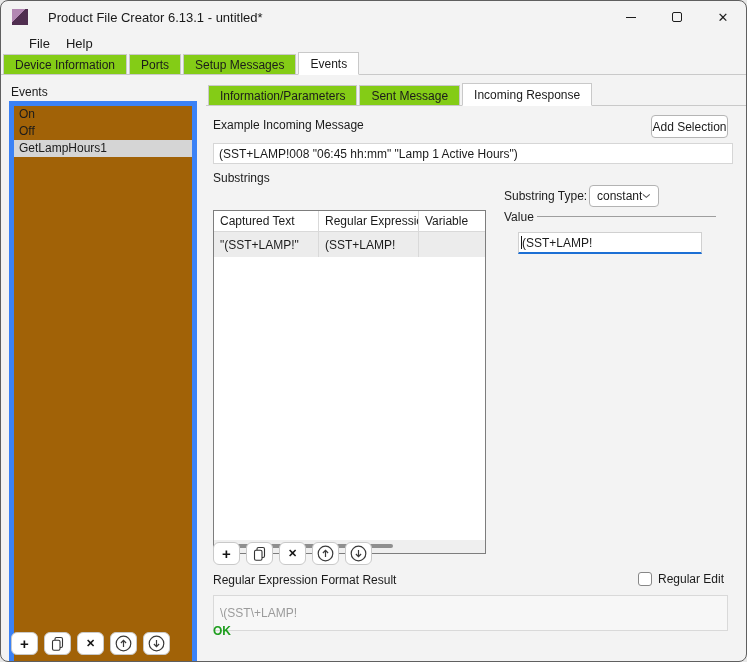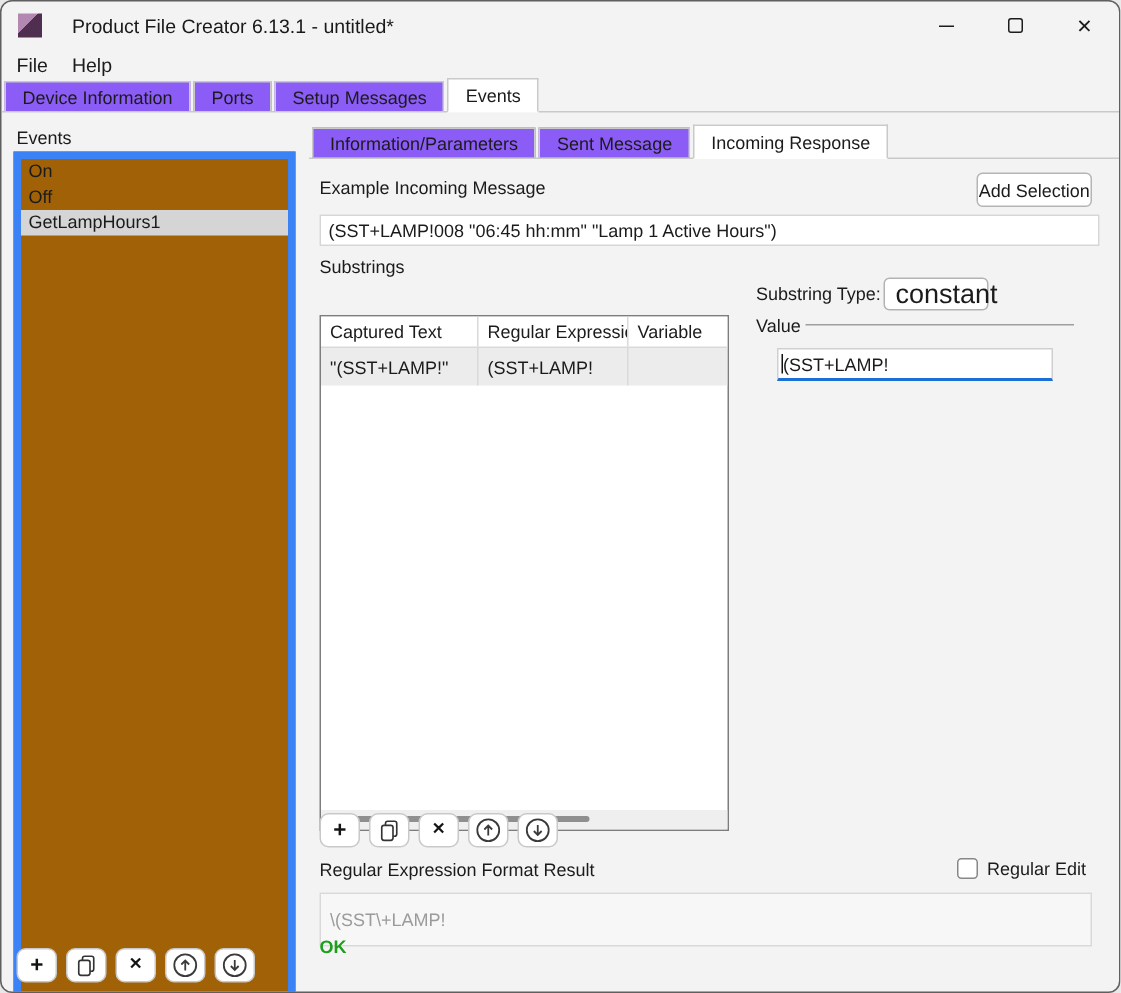--- a/index.html
+++ b/index.html
@@ -16,27 +16,27 @@
   .app-icon { width:16px; height:16px; margin-left:11px;
     background:linear-gradient(135deg,#b287b2 0%,#b287b2 42%,#502e50 42%,#502e50 100%); }
   .title { margin-left:20px; font-size:13px; color:#191919; }
   .controls { margin-left:auto; display:flex; height:100%; }
   .ctrl { width:46px; height:100%; display:flex; align-items:center; justify-content:center; color:#1c1c1c; }
   .glyph-min { width:10px; height:1px; background:#1c1c1c; display:block; }
   .glyph-max { width:10px; height:10px; border:1px solid #1c1c1c; border-radius:2px; display:block; }
   .glyph-close { font-size:13px; font-weight:400; }
 
   
-  .menubar { height:21px; display:flex; align-items:center; padding-left:2px; font-size:13px; }
+  .menubar { height:21px; display:flex; align-items:center; padding-left:20px; font-size:13px; }
   .menu-item { padding:2px 8px; }
 
   
   .tabbar { display:flex; align-items:flex-end; border-bottom:1px solid #c9c9c9; padding-left:2px; height:21px; }
   .tab { font-size:12px; height:20px; padding:0 11px; display:flex; align-items:center;
-    background:#8b5cf6; border:1px solid #c9c9c9; border-bottom:none; margin-right:2px; white-space:nowrap; }
+    background:#84cc16; border:1px solid #c9c9c9; border-bottom:none; margin-right:2px; white-space:nowrap; }
   .tab.active { background:#fff; height:23px; margin-bottom:-1px; position:relative; z-index:2;
     border-bottom:1px solid #fff; }
 
   
   .content { position:relative; height:587px; }
   .abs { position:absolute; }
 
   .section-label { font-size:12px; color:#1b1b1b; }
 
   
@@ -63,21 +63,21 @@
   .tbl-row { display:flex; height:25px; background:#ececec; }
   .tc { padding-left:6px; display:flex; align-items:center; font-size:12px; overflow:hidden; white-space:nowrap; }
   .tc1 { width:105px; border-right:1px solid #d9d9d9; }
   .tc2 { width:100px; border-right:1px solid #d9d9d9; }
   .tc3 { flex:1; }
   .tbl-hscroll { position:absolute; left:0; right:0; bottom:0; height:13px; background:#efefef; }
   .tbl-thumb { position:absolute; left:17px; top:4px; width:162px; height:4px; background:#8f8f8f; border-radius:2px; }
 
   
   .dropdown { left:588px; top:110px; width:70px; height:22px; background:#fff; border:1px solid #b3b3b3;
-    border-radius:4px; display:flex; align-items:center; justify-content:space-between; padding:0 7px; font-size:18px; }
+    border-radius:4px; display:flex; align-items:center; justify-content:space-between; padding:0 7px; font-size:12px; }
   .group-line { height:1px; background:#9e9e9e; }
   .value-input { left:517px; top:157px; width:184px; height:22px; background:#fff;
     border:1px solid #d0d0d0; border-bottom:2px solid #1c6fd4; display:flex; align-items:center;
     padding:0 2px; font-size:12px; }
   .caret { width:1px; height:13px; background:#111; margin-right:0px; }
 
   .checkbox { width:14px; height:14px; background:#fff; border:1px solid #878787; border-radius:3px; }
 
   .regex-field { left:212px; top:520px; width:515px; height:36px; background:#f7f7f7; border:1px solid #d9d9d9;
     display:flex; align-items:center; padding:0 6px; color:#9b9b9b; font-size:12px; }

